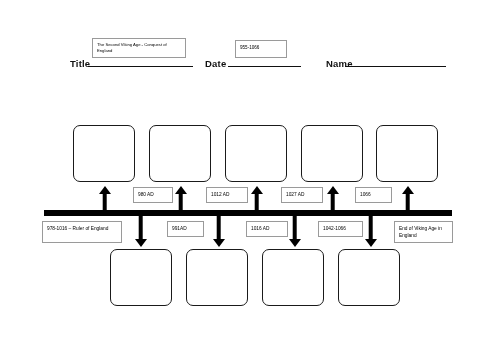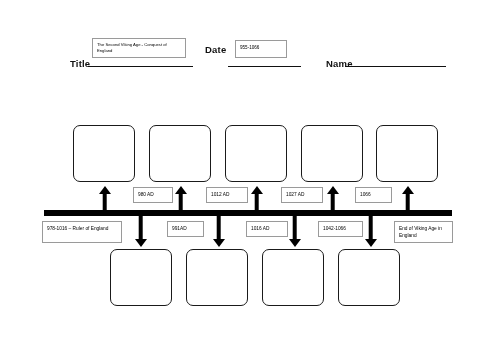--- a/index.html
+++ b/index.html
@@ -105,21 +105,21 @@
 
 <div id="page">
 
   <div class="value-box" style="left:92px; top:38px; width:94px; height:20px;">The Second Viking Age - Conquest of England</div>
 
   <div class="hdr-label" style="left:70px; top:58px;">Title</div>
   <div class="hdr-rule" style="left:88px; top:66px; width:105px;"></div>
 
   <div class="value-box mid" style="left:235px; top:40px; width:52px; height:18px;">955-1066</div>
 
-  <div class="hdr-label" style="left:205px; top:44px;">Date</div>
+  <div class="hdr-label" style="left:205px; top:58px;">Date</div>
   <div class="hdr-rule" style="left:228px; top:66px; width:73px;"></div>
 
   <div class="hdr-label" style="left:320px; top:58px;margin-left:6px;">Name</div>
   <div class="hdr-rule" style="left:345px; top:66px; width:101px;"></div>
 
   <div class="ebox" style="left:73px; top:125px; width:62px; height:57px;"></div>
   <div class="ebox" style="left:149px; top:125px; width:62px; height:57px;"></div>
   <div class="ebox" style="left:225px; top:125px; width:62px; height:57px;"></div>
   <div class="ebox" style="left:301px; top:125px; width:62px; height:57px;"></div>
   <div class="ebox" style="left:376px; top:125px; width:62px; height:57px;"></div>

